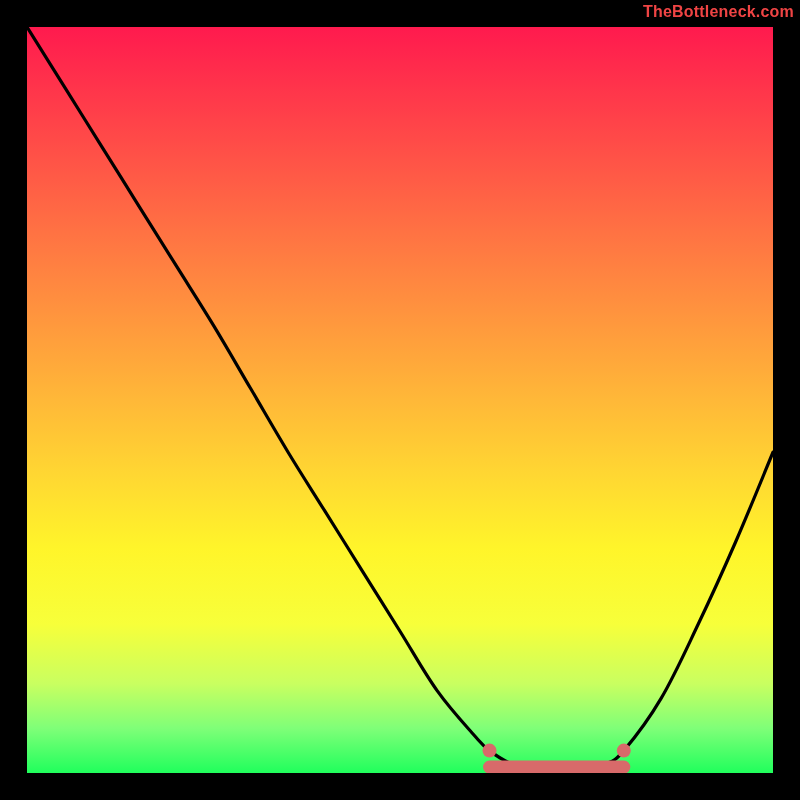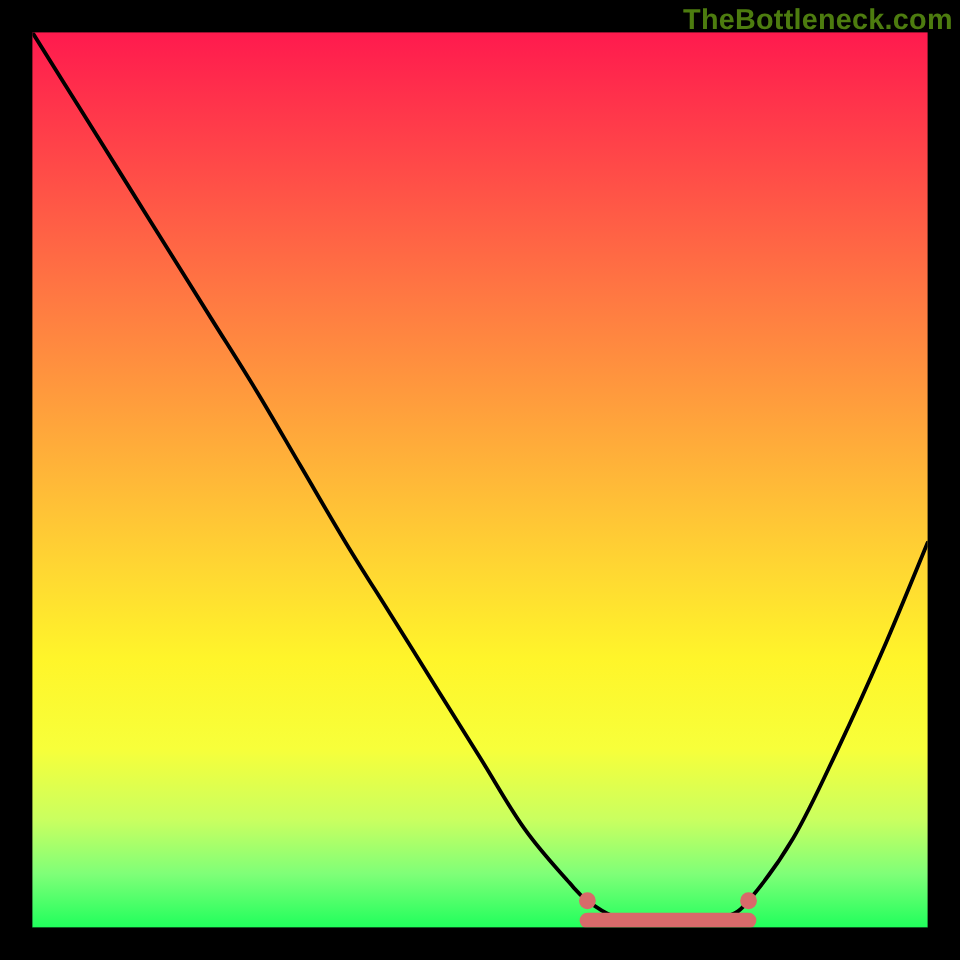--- a/index.html
+++ b/index.html
@@ -38,22 +38,22 @@
       #f7ff3a 80%,
       #c9ff60 88%,
       #7fff78 94%,
       #20ff5c 100%
     );
   }
   .watermark {
     position: absolute;
     right: 6px;
     top: 3px;
-    color: #4d7c0f;
-    font-size: 24px;
+    color: #ef4444;
+    font-size: 16px;
     font-weight: 600;
     letter-spacing: 0.2px;
     user-select: none;
   }
   svg.curve {
     position: absolute;
     left: 0;
     top: 0;
     width: 746px;
     height: 746px;

